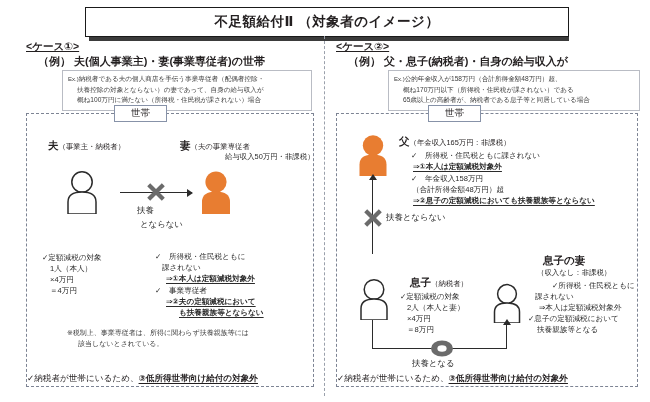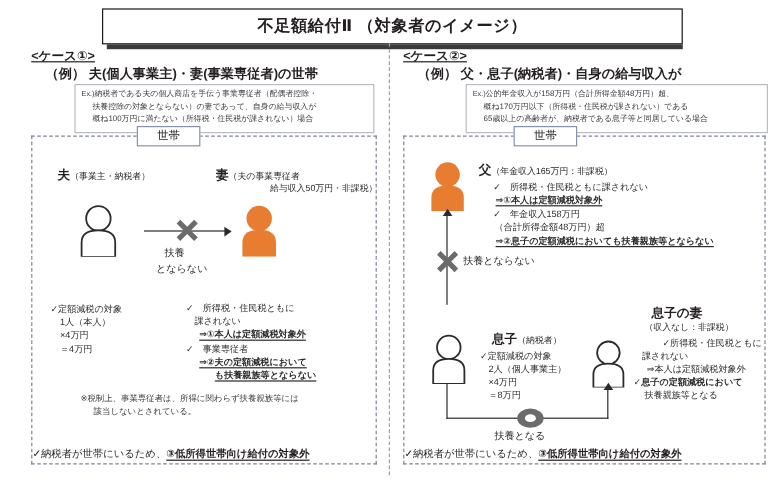--- a/index.html
+++ b/index.html
@@ -157,21 +157,21 @@
   <div class="tline b u" style="left:166px; top:296px;">⇒②夫の定額減税において</div>
   <div class="tline b u" style="left:179px; top:307px;">も扶養親族等とならない</div>
 
   <div class="harrow" style="left:120px; top:192px; width:72px;"></div>
   <div class="xmark" style="left:145px; top:181px;">
     <svg width="22" height="22" viewBox="0 0 22 22">
       <path d="M5.2 2.2 L11 8 L16.8 2.2 L19.8 5.2 L14 11 L19.8 16.8 L16.8 19.8 L11 14 L5.2 19.8 L2.2 16.8 L8 11 L2.2 5.2 Z" fill="#6b6b6b"></path>
     </svg>
   </div>
   <div class="rel-label" style="left:137px; top:205px;">扶養</div>
-  <div class="rel-label" style="left:130px; top:219px;">とならない</div>
+  <div class="rel-label" style="left:140px; top:219px;">とならない</div>
 
   <div class="note" style="left:67px; top:327px;">※税制上、事業専従者は、所得に関わらず扶養親族等には</div>
   <div class="note" style="left:78px; top:338px;">該当しないとされている。</div>
 
   <div class="concl" style="left:27px; top:373px;">
     <span>✓納税者が世帯にいるため、</span><span class="hl">③低所得世帯向け給付の対象外</span>
   </div>
 
   <div class="case-tag" style="left:336px; top:40px;">&lt;ケース②&gt;</div>
   <div class="case-example" style="left:348px; top:54px;">（例） 父・息子(納税者)・自身の給与収入が</div>
@@ -211,36 +211,36 @@
   <div class="person" style="left:355px; top:278px;">
     <svg width="38" height="42" viewBox="0 0 38 42">
       <circle cx="19" cy="11.5" r="9.8" fill="#fff" stroke="#2b2b2b" stroke-width="1.5"></circle>
       <path d="M6 42 L6 30.5 Q6 21 19 21 Q32 21 32 30.5 L32 42 Z" fill="#fff" stroke="#2b2b2b" stroke-width="1.5"></path>
     </svg>
   </div>
   <div class="pname" style="left:410px; top:276px;">
     <span>息子</span><span class="sub">（納税者）</span>
   </div>
   <div class="tline" style="left:400px; top:291px;">✓定額減税の対象</div>
-  <div class="tline" style="left:407px; top:302px;">2人（個人事業主）</div>
+  <div class="tline" style="left:407px; top:302px;">2人（本人と妻）</div>
   <div class="tline" style="left:407px; top:313px;">×4万円</div>
   <div class="tline" style="left:407px; top:324px;">＝8万円</div>
 
   <div class="person" style="left:489px; top:283px;">
     <svg width="36" height="40" viewBox="0 0 36 40">
       <circle cx="18" cy="11" r="9.4" fill="#fff" stroke="#2b2b2b" stroke-width="1.5"></circle>
       <path d="M5.5 40 L5.5 29 Q5.5 20 18 20 Q30.5 20 30.5 29 L30.5 40 Z" fill="#fff" stroke="#2b2b2b" stroke-width="1.5"></path>
     </svg>
   </div>
   <div class="pname" style="left:543px; top:254px;">息子の妻</div>
   <div class="tline" style="left:537px; top:268px; font-size:7.4px;">（収入なし：非課税）</div>
   <div class="tline" style="left:528px; top:280px;margin-left:24px;">✓所得税・住民税ともに</div>
   <div class="tline" style="left:535px; top:291px;">課されない</div>
   <div class="tline" style="left:539px; top:302px;">⇒本人は定額減税対象外</div>
-  <div class="tline" style="left:528px; top:313px;font-weight:bold;">✓息子の定額減税において</div>
+  <div class="tline" style="left:528px; top:313px;">✓息子の定額減税において</div>
   <div class="tline" style="left:537px; top:324px;">扶養親族等となる</div>
 
   <div class="vline" style="left:372px; top:320px; height:29px;"></div>
   <div class="hline" style="left:372px; top:348px; width:135px;"></div>
   <div class="varrow" style="left:506px; top:325px; height:24px;"></div>
   <div class="omark" style="left:430px; top:340px;">
     <svg width="24" height="17" viewBox="0 0 24 17">
       <ellipse cx="12" cy="8.5" rx="11" ry="8" fill="#6b6b6b"></ellipse>
       <ellipse cx="12" cy="8.5" rx="4.6" ry="3.2" fill="#ffffff"></ellipse>
     </svg>

